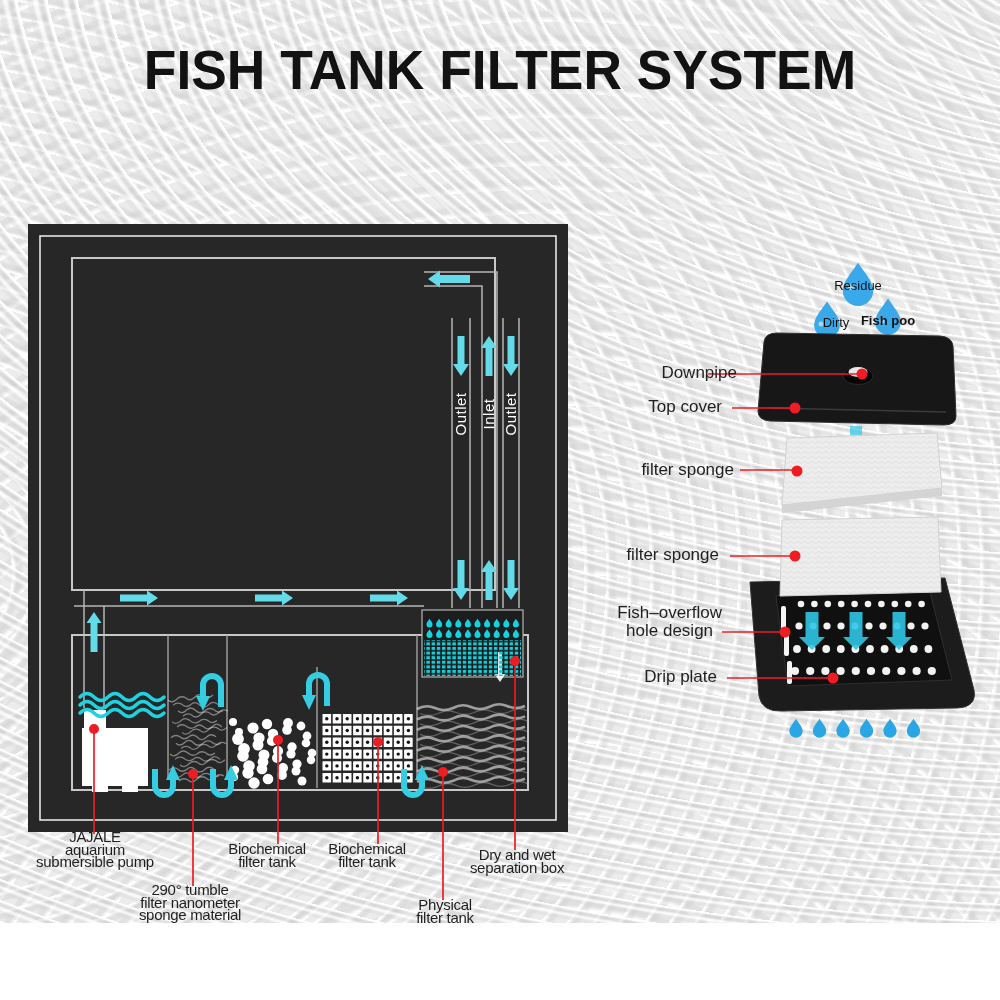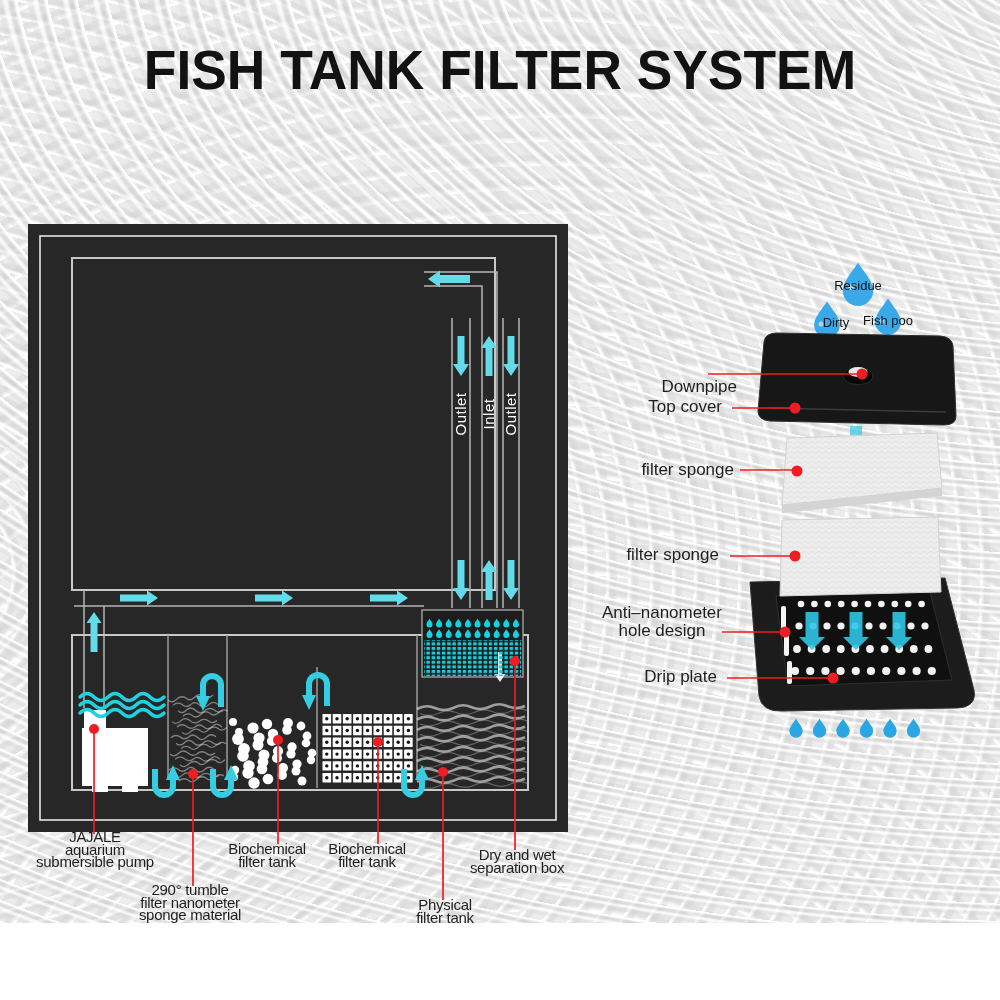--- a/index.html
+++ b/index.html
@@ -458,28 +458,28 @@
         <circle cx="195" cy="168" r="5.5" fill="#ee1c23"></circle>
         <circle cx="197" cy="231" r="5.5" fill="#ee1c23"></circle>
         <circle cx="195" cy="316" r="5.5" fill="#ee1c23"></circle>
         <circle cx="185" cy="392" r="5.5" fill="#ee1c23"></circle>
         <circle cx="233" cy="438" r="5.5" fill="#ee1c23"></circle>
       </g>
   </svg>
 
   <div class="drop-lbl" style="left:858px;top:285px;">Residue</div>
   <div class="drop-lbl" style="left:826px;top:322px;margin-left:10px;">Dirty</div>
-  <div class="drop-lbl" style="left:888px;top:320px;">Fish poo</div>
-
-  <div class="lbl right-align" style="right:263px;top:377px;">Downpipe</div>
+  <div class="drop-lbl" style="left:888px;top:320px;font-weight:bold;">Fish poo</div>
+
+  <div class="lbl right-align" style="right:263px;top:363px;">Downpipe</div>
   <div class="lbl right-align" style="right:278px;top:397px;">Top cover</div>
   <div class="lbl right-align" style="right:266px;top:460px;">filter sponge</div>
   <div class="lbl right-align" style="right:281px;top:545px;">filter sponge</div>
   <div class="lbl center" style="right:278px;top:604px;line-height:18px;">
-    <span>Anti–nanometer</span>
+    <span>Fish–overflow</span>
     <span>hole design</span>
   </div>
   <div class="lbl right-align" style="right:283px;top:667px;">Drip plate</div>
 
   <div class="bot-lbl" style="left:95px;top:831px;">
     <span>JAJALE</span>
     <span>aquarium</span>
     <span>submersible pump</span>
   </div>
   <div class="bot-lbl" style="left:190px;top:884px;">

